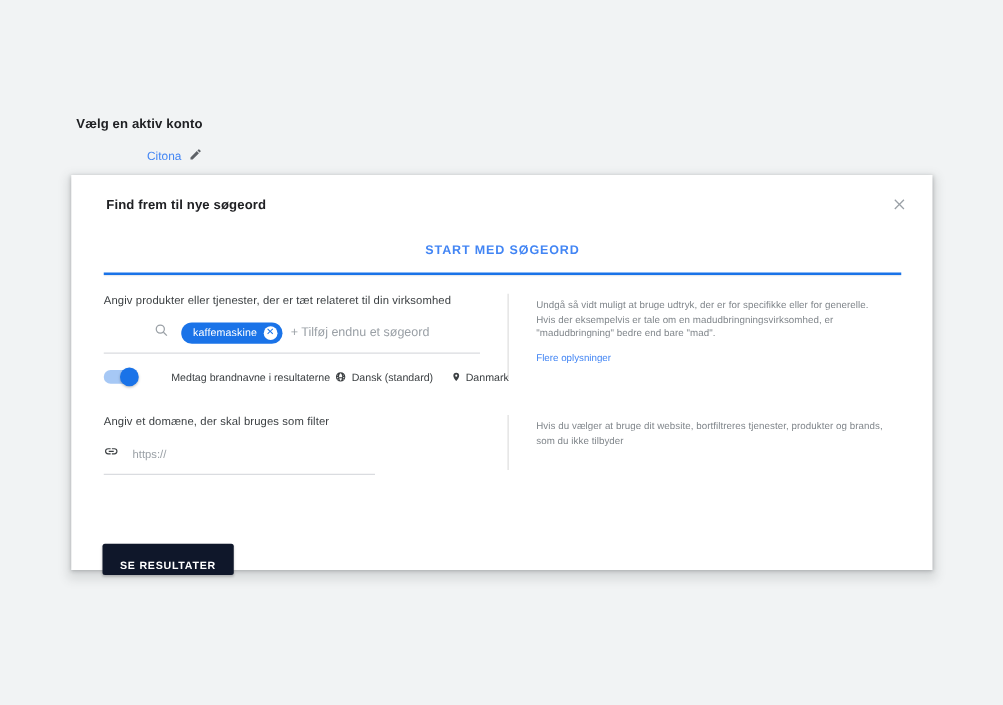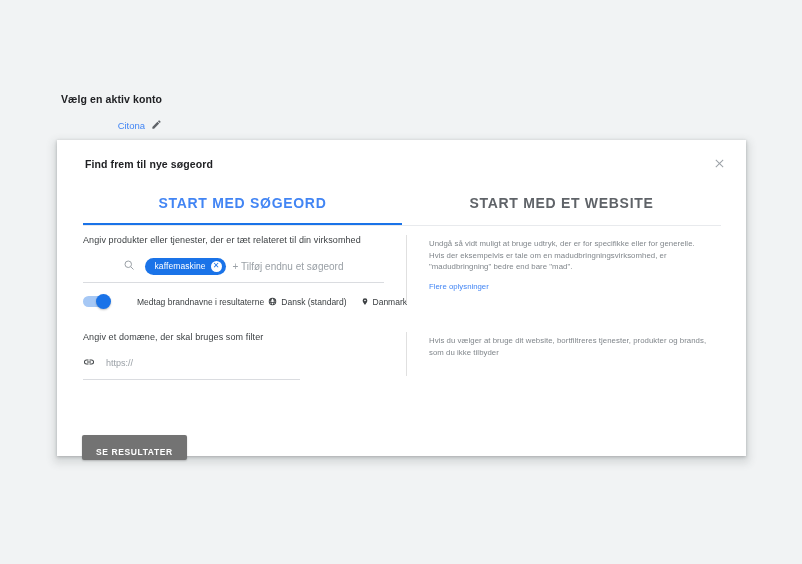--- a/index.html
+++ b/index.html
@@ -62,21 +62,21 @@
   .tabs {
     position: absolute;
     left: 26px; top: 55px;
     width: 638px;
     display: flex;
     border-bottom: 1px solid #e8eaed;
   }
   .tab {
     flex: 1;
     text-align: center;
-    font-size: 14px;
+    font-size: 10px;
     font-weight: bold;
     letter-spacing: .7px;
     color: #5f6368;
     padding-bottom: 12px;
     cursor: pointer;
   }
   .tab.active { color: #4285f4; }
   .tab.active::after {
     content: "";
     display: block;
@@ -231,21 +231,21 @@
     font-size: 9px;
     color: #9aa0a6;
   }
 
   
   .submit-btn {
     position: absolute;
     left: 82px; top: 435px;
     height: 25px;
     padding: 12px 14px;
-    background: #737373;
+    background: #0f172a;
     color: #fff;
     border: none;
     border-radius: 2px;
     font-family: "Liberation Sans", sans-serif;
     font-size: 8.5px;
     font-weight: bold;
     letter-spacing: .6px;
     cursor: pointer;
     box-shadow: 0 1px 2px rgba(0,0,0,.2);
   }
@@ -271,21 +271,20 @@
 
   <div class="close-btn">
     <svg width="11" height="11" viewBox="0 0 24 24" stroke="#9aa0a6" stroke-width="2.2" fill="none">
       <line x1="4" y1="4" x2="20" y2="20"></line>
         <line x1="20" y1="4" x2="4" y2="20"></line>
     </svg>
   </div>
 
   <div class="tabs">
     <div class="tab active">START MED SØGEORD</div>
-    <div class="tab">START MED ET WEBSITE</div>
   </div>
 
   <div class="section sec-keyword">
     <div class="section-left">
       <div class="field-label">Angiv produkter eller tjenester, der er tæt relateret til din virksomhed</div>
 
       <div class="kw-input-row">
         <span class="search-icon">
           <svg width="12" height="12" viewBox="0 0 24 24" fill="none" stroke="#9aa0a6" stroke-width="2">
             <circle cx="10.5" cy="10.5" r="6.5"></circle>

